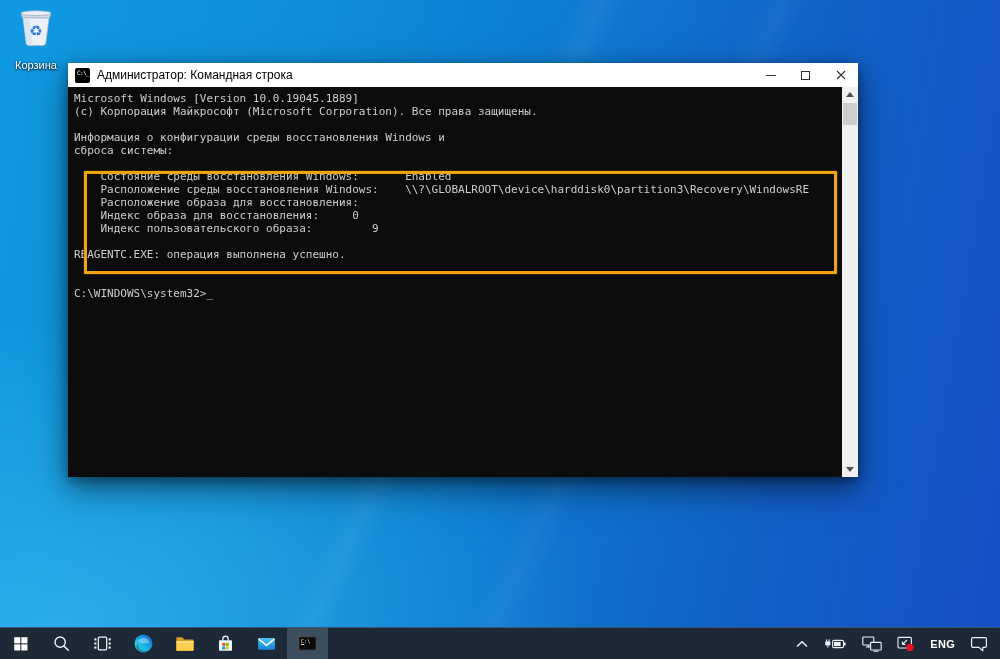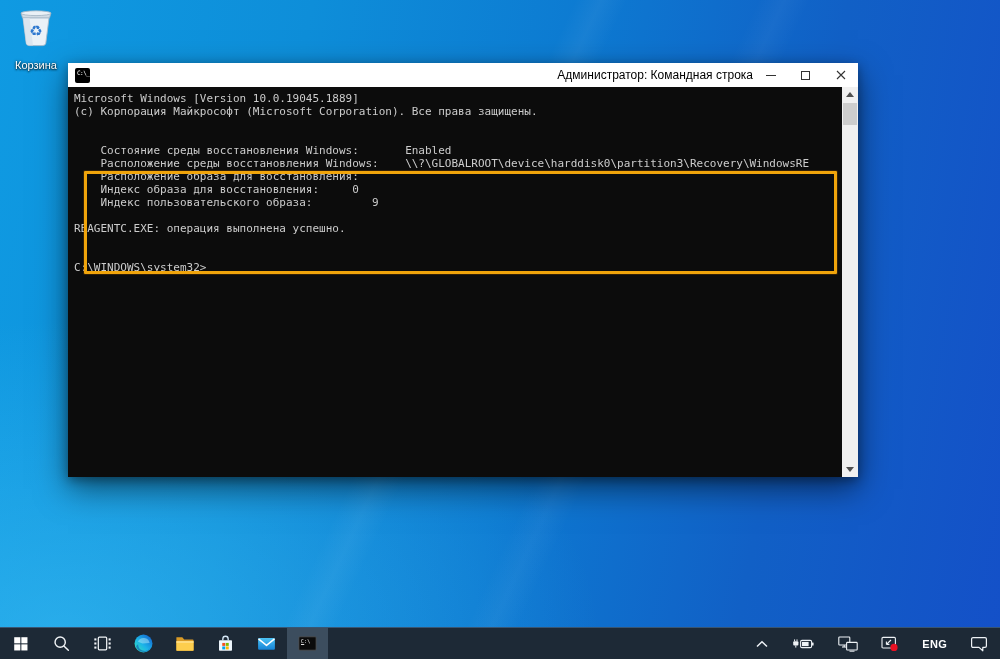--- a/index.html
+++ b/index.html
@@ -24,21 +24,21 @@
     text-shadow:0 1px 2px rgba(0,0,0,.85), 0 0 3px rgba(0,0,0,.6);
   }
 
   
   .window {
     position:absolute; left:68px; top:63px; width:790px; height:414px;
     box-shadow:0 12px 30px rgba(0,0,0,.50), 0 3px 10px rgba(0,0,0,.35);
     background:#0c0c0c;
   }
   .titlebar {
-    height:24px; background:#ffffff; display:flex; align-items:center; padding-left:7px;text-align:right;
+    height:24px; background:#ffffff; display:flex; align-items:center; padding-left:7px;
   }
   .cmd-mini-icon {
     width:15px; height:15px; background:#000; border-radius:2px; position:relative; flex:0 0 auto;
   }
   .cmd-mini-icon span {
     position:absolute; left:2px; top:1px; color:#fff; font-family:"DejaVu Sans Mono", monospace;
     font-size:6px; line-height:7px; letter-spacing:-0.5px;
   }
   .titlebar .title { flex:1; font-size:12px; color:#000; margin-left:7px; white-space:nowrap; overflow:hidden; }
   .win-controls { display:flex; height:100%; }
@@ -72,21 +72,21 @@
   .taskbar {
     position:absolute; left:0; right:0; bottom:0; height:32px;
     background:#1d2936; border-top:1px solid rgba(110,170,225,.35);
     display:flex; align-items:stretch; color:#fff;
   }
   .tb-btn { width:41px; display:flex; align-items:center; justify-content:center; }
   .tb-btn.active { background:rgba(175,205,235,.22); }
   .tb-spacer { flex:1; }
   .tray { display:flex; align-items:center; padding-right:12px; }
   .tray > * { display:flex; align-items:center; justify-content:center; }
-  .tray-item { margin-left:23px; }
+  .tray-item { margin-left:15px; }
   .tray-lang { font-size:11px; font-weight:bold; color:#fff; letter-spacing:.3px; }
 </style>
 </head>
 <body>
 
 <div class="wallpaper"></div>
 
 <div class="desktop-icon">
   <svg width="44" height="42" viewBox="0 0 44 42">
     <path d="M7,7 L37,7 L35.5,12 L8.5,12 Z" fill="#cfdae4" stroke="#9fb2c2" stroke-width="0.8"></path>
@@ -117,20 +117,22 @@
         </svg>
       </div>
     </div>
   </div>
 
   <div class="console">
     <div class="console-output">
       <div class="console-line">Microsoft Windows [Version 10.0.19045.1889]</div>
       <div class="console-line">(с) Корпорация Майкрософт (Microsoft Corporation). Все права защищены.</div>
       <div class="console-line"></div>
+      <div class="console-line">Информация о конфигурации среды восстановления Windows и</div>
+      <div class="console-line">сброса системы:</div>
       <div class="console-line"></div>
       <div class="console-line">    Состояние среды восстановления Windows:       Enabled</div>
       <div class="console-line">    Расположение среды восстановления Windows:    \\?\GLOBALROOT\device\harddisk0\partition3\Recovery\WindowsRE</div>
       <div class="console-line">    Расположение образа для восстановления:</div>
       <div class="console-line">    Индекс образа для восстановления:     0</div>
       <div class="console-line">    Индекс пользовательского образа:         9</div>
       <div class="console-line"></div>
       <div class="console-line">REAGENTC.EXE: операция выполнена успешно.</div>
       <div class="console-line"></div>
       <div class="console-line"></div>

